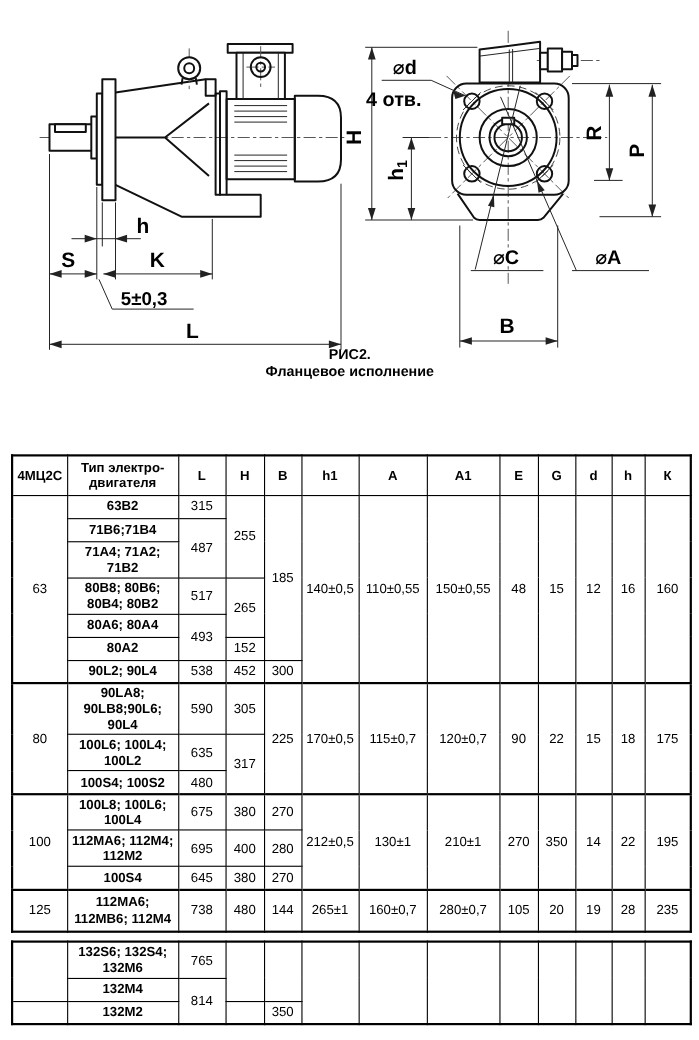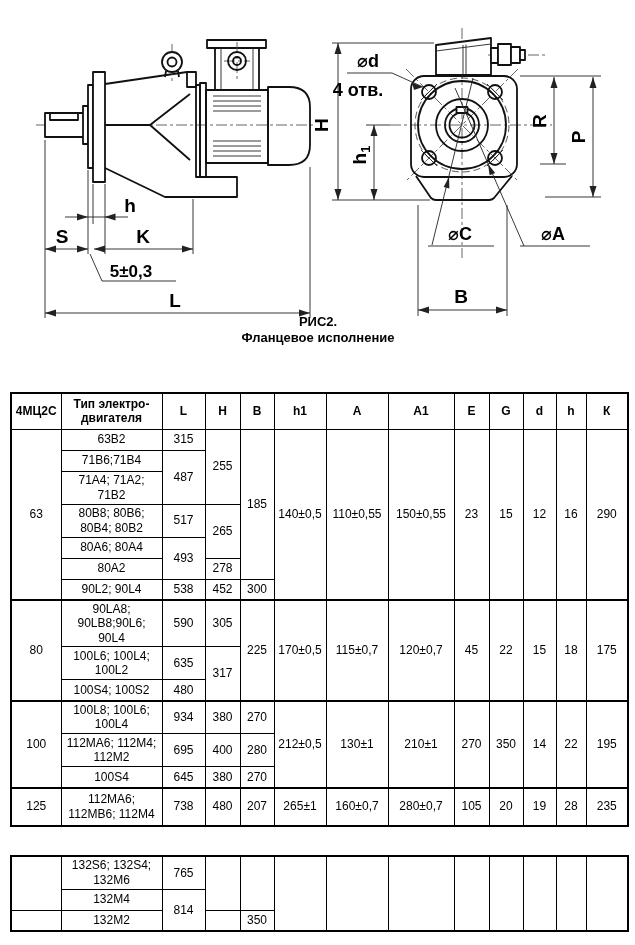--- a/index.html
+++ b/index.html
@@ -10,23 +10,23 @@
   .ow{fill:#fff;stroke:#111;stroke-width:1.8;stroke-linejoin:round;}
   .t{fill:none;stroke:#222;stroke-width:0.9;}
   .ar{fill:#222;stroke:none;}
   .c{fill:none;stroke:#555;stroke-width:0.9;stroke-dasharray:11 3 3 3;}
   .c2{fill:none;stroke:#444;stroke-width:0.9;stroke-dasharray:7 4;}
   table.spec{position:absolute;left:10px;border-collapse:collapse;table-layout:fixed;
              font-size:12px;color:#000;background:#fff;border:2px solid #000;}
   table.spec td,table.spec th{border:1.5px solid #000;text-align:center;vertical-align:middle;
              padding:1px 2px;overflow:hidden;line-height:1.2;}
   table.spec th{font-weight:bold;white-space:pre-line;}
-  td.tp{text-align:left;padding-left:4px;}
+  td.tp{text-align:left;padding-left:4px;font-weight:bold;}
   tr.g td{border-top:2.5px solid #000;}
-  #t1{top:392px;}
+  #t1{top:413px;}
   #t2{top:855px;}
 </style>
 </head>
 <body>
 
 <div class="page">
 
   <svg width="635" height="390" viewBox="0 0 635 390">
 
     <g>
@@ -205,80 +205,80 @@
     </tr>
     <tr style="height:21px">
       <td rowspan="7">63</td>
       <td class="tp">63В2</td>
       <td>315</td>
       <td rowspan="3">255</td>
       <td rowspan="6">185</td>
       <td rowspan="7">140±0,5</td>
       <td rowspan="7">110±0,55</td>
       <td rowspan="7">150±0,55</td>
-      <td rowspan="7">23</td>
+      <td rowspan="7">48</td>
       <td rowspan="7">15</td>
       <td rowspan="7">12</td>
       <td rowspan="7">16</td>
-      <td rowspan="7">290</td>
+      <td rowspan="7">160</td>
     </tr>
     <tr style="height:21px">
       <td class="tp">71В6;71В4</td>
       <td rowspan="2">487</td>
     </tr>
     <tr style="height:33px">
       <td class="tp">71А4; 71А2; 71В2</td>
     </tr>
     <tr style="height:33px">
       <td class="tp">80В8; 80В6; 80В4; 80В2</td>
       <td>517</td>
       <td rowspan="2">265</td>
     </tr>
     <tr style="height:21px">
       <td class="tp">80А6; 80А4</td>
       <td rowspan="2">493</td>
     </tr>
     <tr style="height:21px">
       <td class="tp">80А2</td>
-      <td>278</td>
+      <td>152</td>
     </tr>
     <tr style="height:21px">
       <td class="tp">90L2; 90L4</td>
       <td>538</td>
       <td>452</td>
       <td>300</td>
     </tr>
     <tr class="g" style="height:46px">
       <td rowspan="3">80</td>
       <td class="tp">90LA8; 90LB8;90L6; 90L4</td>
       <td>590</td>
       <td>305</td>
       <td rowspan="3">225</td>
       <td rowspan="3">170±0,5</td>
       <td rowspan="3">115±0,7</td>
       <td rowspan="3">120±0,7</td>
-      <td rowspan="3">45</td>
+      <td rowspan="3">90</td>
       <td rowspan="3">22</td>
       <td rowspan="3">15</td>
       <td rowspan="3">18</td>
       <td rowspan="3">175</td>
     </tr>
     <tr style="height:33px">
       <td class="tp">100L6; 100L4; 100L2</td>
       <td>635</td>
       <td rowspan="2">317</td>
     </tr>
     <tr style="height:21px">
       <td class="tp">100S4; 100S2</td>
       <td>480</td>
     </tr>
     <tr class="g" style="height:33px">
       <td rowspan="3">100</td>
       <td class="tp">100L8; 100L6; 100L4</td>
-      <td>934</td>
+      <td>675</td>
       <td>380</td>
       <td>270</td>
       <td rowspan="3">212±0,5</td>
       <td rowspan="3">130±1</td>
       <td rowspan="3">210±1</td>
       <td rowspan="3">270</td>
       <td rowspan="3">350</td>
       <td rowspan="3">14</td>
       <td rowspan="3">22</td>
       <td rowspan="3">195</td>
@@ -293,21 +293,21 @@
       <td class="tp">100S4</td>
       <td>645</td>
       <td>380</td>
       <td>270</td>
     </tr>
     <tr class="g" style="height:38px">
       <td>125</td>
       <td class="tp">112МА6; 112МВ6; 112М4</td>
       <td>738</td>
       <td>480</td>
-      <td>207</td>
+      <td>144</td>
       <td>265±1</td>
       <td>160±0,7</td>
       <td>280±0,7</td>
       <td>105</td>
       <td>20</td>
       <td>19</td>
       <td>28</td>
       <td>235</td>
     </tr>
   </tbody>

